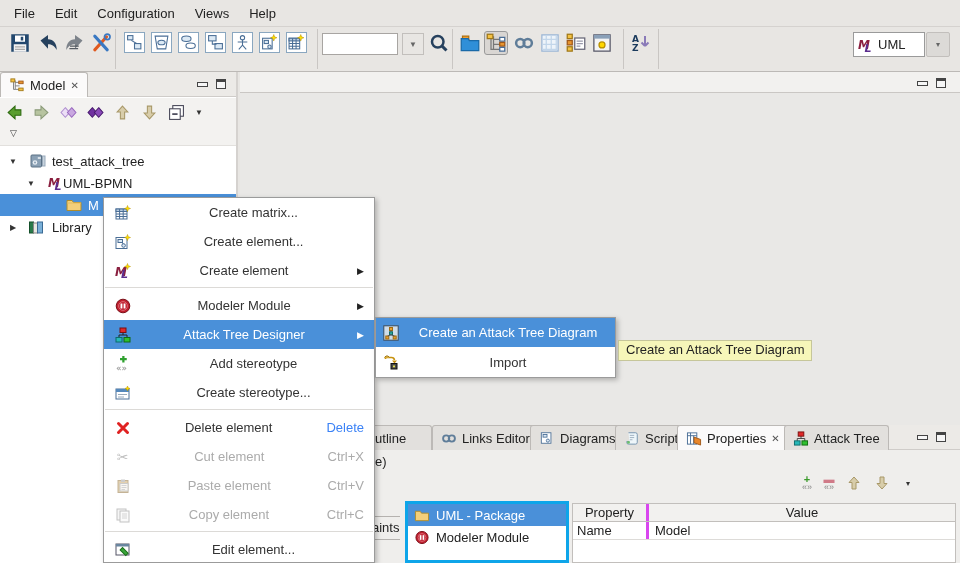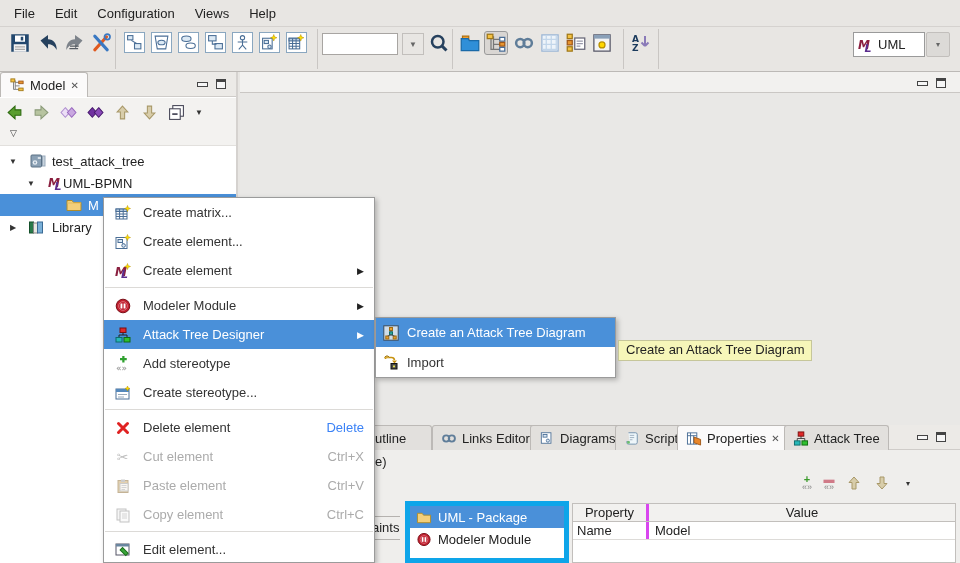--- a/index.html
+++ b/index.html
@@ -56,38 +56,38 @@
   .editor-strip { position:absolute; left:0; top:0; width:100%; height:21px; background:#f2f1ef; border-bottom:1px solid #cac7c4; }
 
   
   .bottom { position:absolute; left:240px; top:425px; width:720px; height:138px; background:#efeeec; }
   .bp-tabbar { position:absolute; left:0; top:0; width:100%; height:25px; background:#eceae7; border-bottom:1px solid #cfccc9; }
   .bp-tab { position:absolute; top:0; }
   .frag { position:absolute; white-space:nowrap; overflow:hidden; }
   .ptool { position:absolute; top:50px; display:flex; align-items:center; }
   .stx { display:flex; flex-direction:column; align-items:center; line-height:8px; width:22px; }
   .stx .g { color:#888; font-size:9px; }
-  .elist { position:absolute; left:165px; top:76px; width:164px; height:62px; background:#fff; border:5px solid #0ea5e9; }
+  .elist { position:absolute; left:165px; top:76px; width:164px; height:62px; background:#fff; border:3px solid #0ea5e9; }
   .erow { height:22px; display:flex; align-items:center; gap:6px; padding-left:6px; white-space:nowrap; }
   .erow.sel { background:#4a90d9; color:#fff; }
   .ptable { position:absolute; left:332px; top:78px; width:384px; height:60px; background:#fff; border:1px solid #c2bfbc; }
   .prow { display:flex; height:18px; border-bottom:1px solid #dddbd8; }
   .prow.head { background:#f2f1ef; border-bottom:1px solid #c2bfbc; }
   .pc1 { width:76px; border-right:3px solid #d946ef; padding:1px 4px; }
   .prow.head .pc1, .prow.head .pc2 { text-align:center; }
   .pc2 { flex:1; padding:1px 6px; position:relative; }
   .pc2 .dd { position:absolute; right:4px; top:5px; font-size:7px; color:#444; }
 
   
   .cmenu { position:absolute; left:103px; top:197px; width:272px; bottom:0; background:#fff;
            border:1px solid #9b9b9b; box-shadow:2px 2px 5px rgba(0,0,0,.25); overflow:hidden; }
   .smenu { position:absolute; left:375px; top:317px; width:241px; height:61px; background:#fff;
            border:1px solid #9b9b9b; box-shadow:2px 2px 5px rgba(0,0,0,.25); }
   .mitem { height:29px; display:flex; align-items:center; padding:0 10px; gap:12px; color:#333; }
-  .mitem .mlabel { flex:1; white-space:nowrap; }
+  .mitem .mlabel { flex:1; white-space:nowrap;text-align:center; }
   .mitem .mshort { color:#3b82f6; }
   .mitem.dis, .mitem.dis .mshort { color:#ababab; }
   .mitem.dis .mi-ico { opacity:.5; }
   .mitem.hl { background:#4a90d9; color:#fff; }
   .mitem .sub-arrow { font-size:9px; color:#222; }
   .mitem.hl .sub-arrow { color:#fff; }
   .msep { height:2px; margin:2px 1px; border-top:1px solid #dcdad7; }
   .mi-ico { width:17px; height:17px; flex:0 0 17px; display:flex; align-items:center; justify-content:center; }
   .txtico { font-size:14px; line-height:16px; }
 

